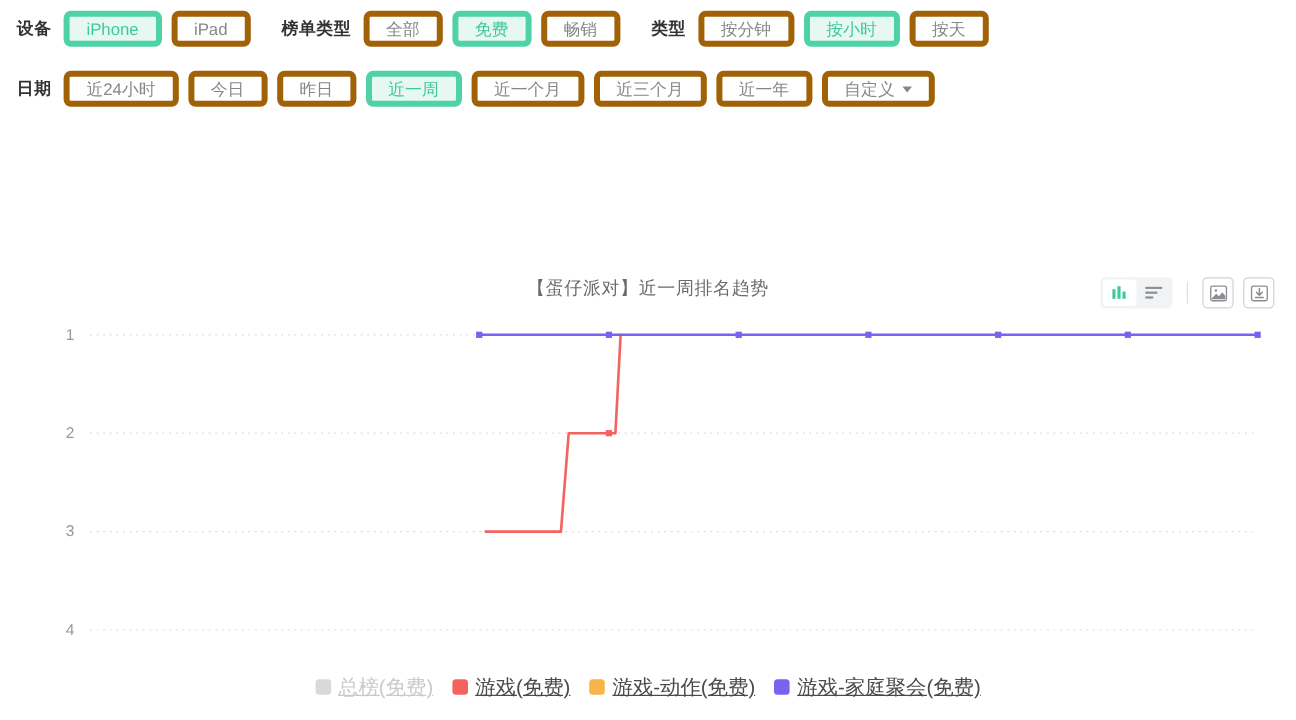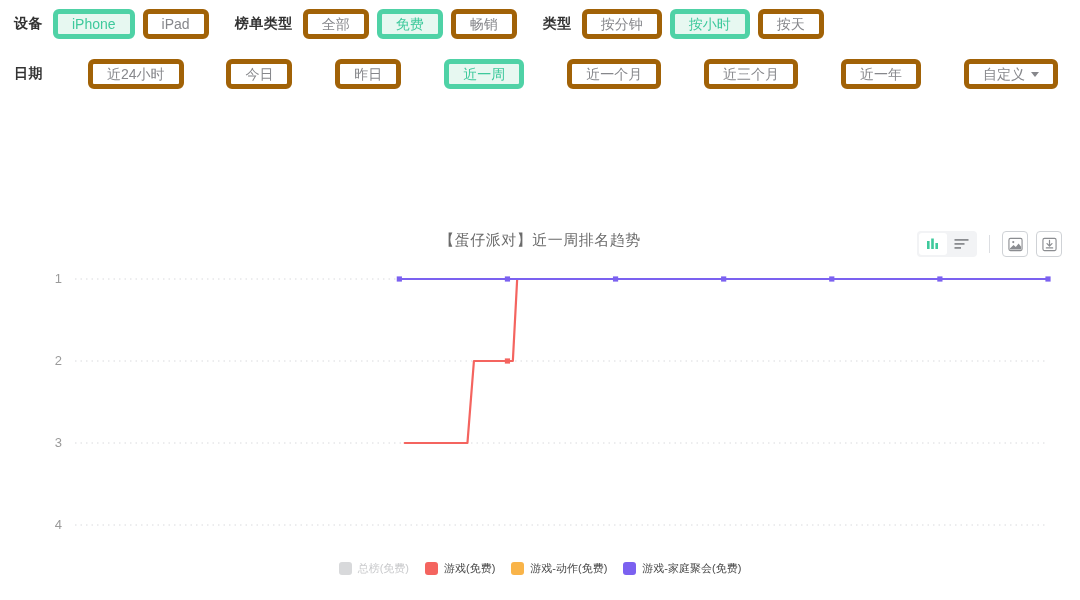--- a/index.html
+++ b/index.html
@@ -14,21 +14,21 @@
   .page { position: relative; width: 1080px; height: 600px; }
 
   
   .filter-row {
     display: flex;
     align-items: center;
     padding: 2px 14px;
     height: 48px;
   }
   .filter-row.row1 { height: 48px; }
-  .filter-row.row2 { height: 52px; justify-content: space-between; }
+  .filter-row.row2 { height: 52px; }
 
   .filter-label {
     font-size: 14px;
     font-weight: bold;
     color: #333;
     margin-right: 10px;
     white-space: nowrap;
     letter-spacing: 0.5px;
   }
   .filter-label.spaced { margin-left: 18px; text-align: right; }
@@ -140,24 +140,25 @@
     top: 561px; left: 0; width: 1080px;
     display: flex;
     align-items: center;
     justify-content: center;
     gap: 16px;
   }
   .legend-item {
     display: flex;
     align-items: center;
     gap: 6px;
-    font-size: 11px;
+    font-size: 17px;
     color: #4a4a4a;
     cursor: pointer;
     white-space: nowrap;
+    text-decoration: underline;
   }
   .legend-item.off { color: #c9cacc; }
   .legend-swatch {
     width: 13px; height: 13px; border-radius: 3px;
     flex: 0 0 auto;
   }
 </style>
 </head>
 <body>
 

